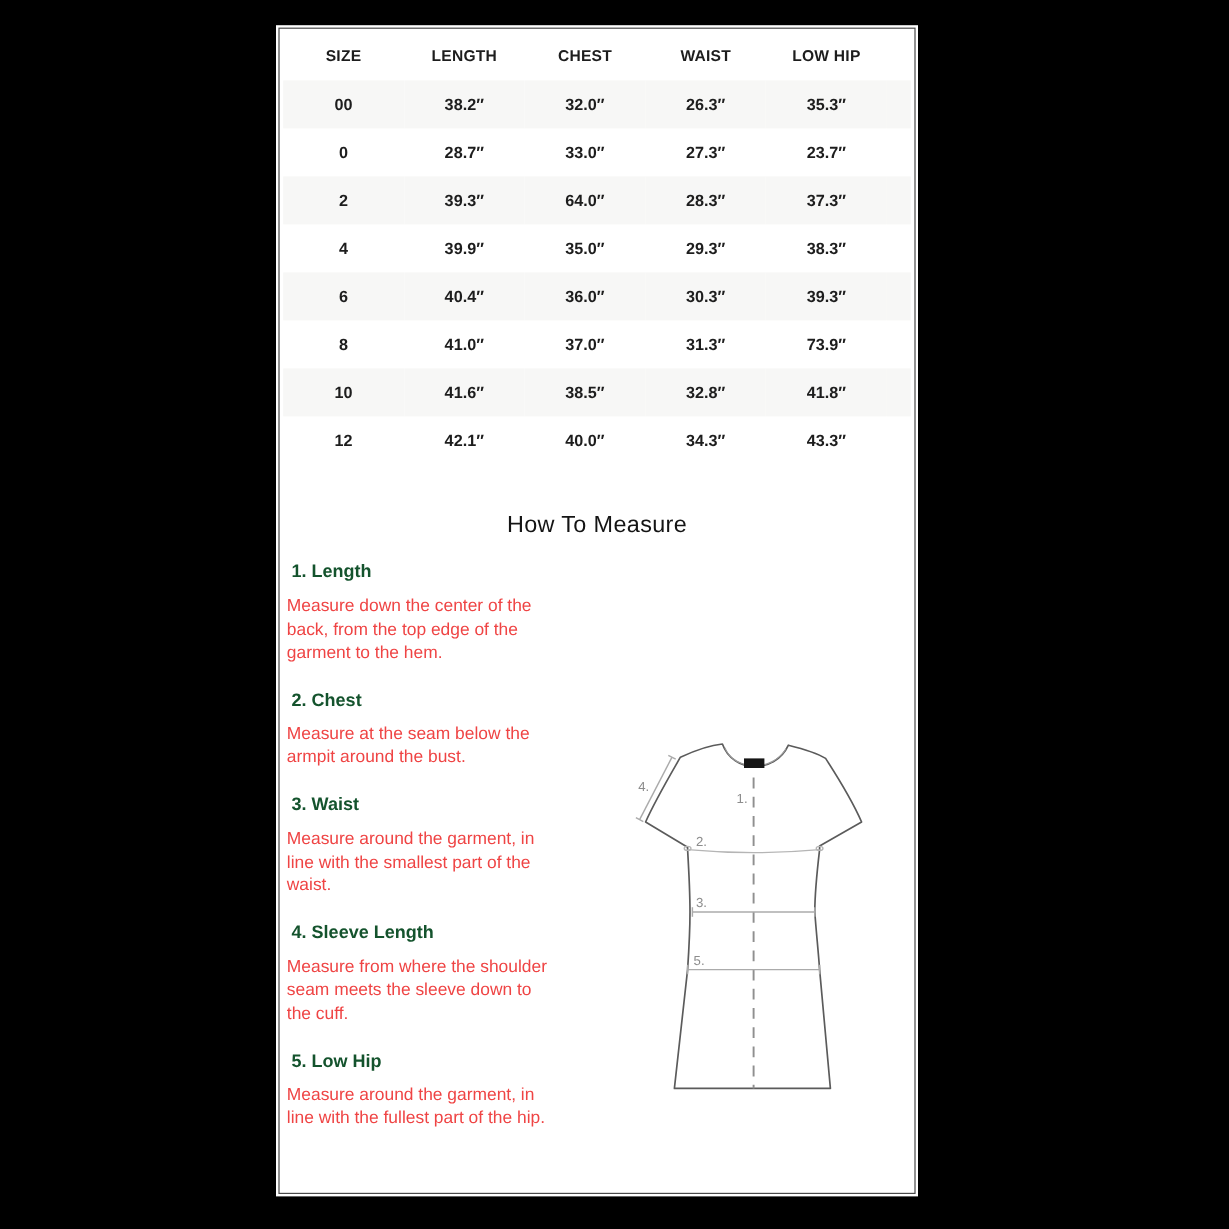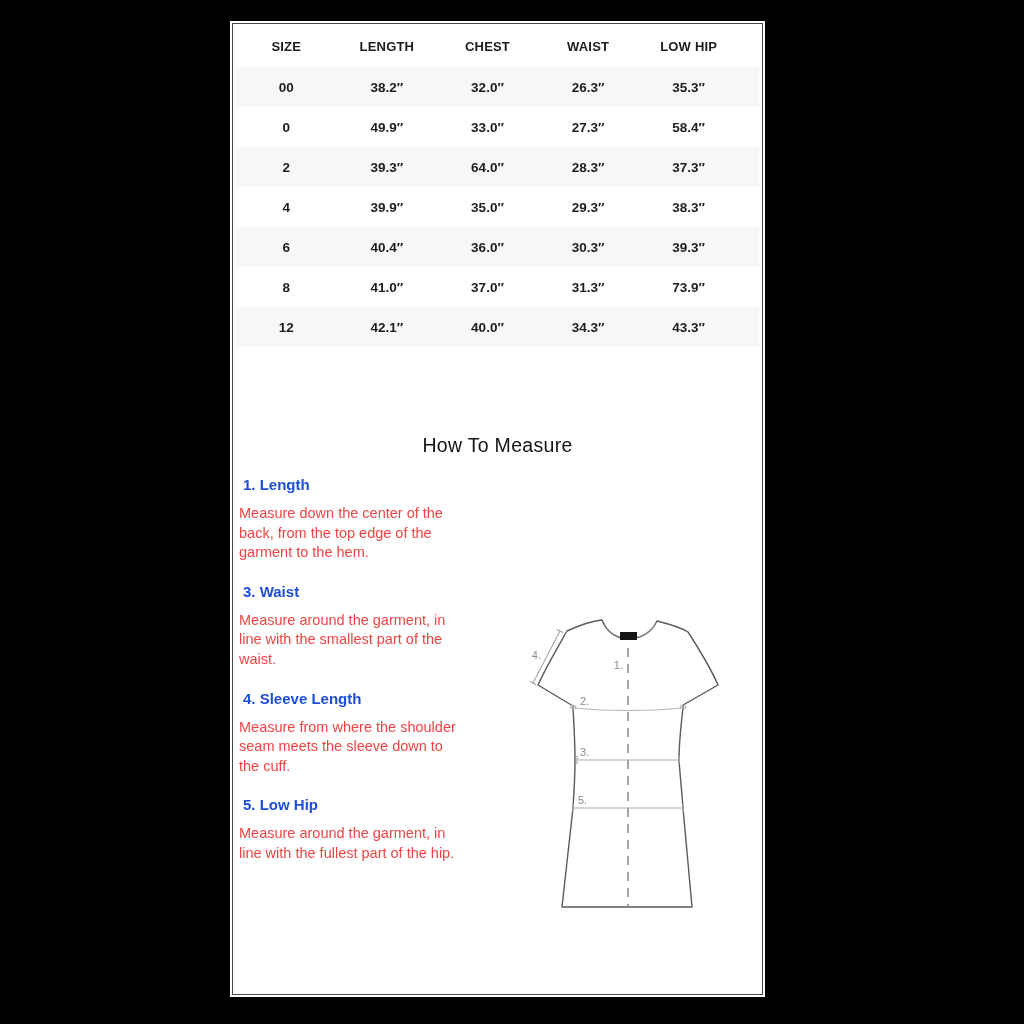--- a/index.html
+++ b/index.html
@@ -47,39 +47,39 @@
     font-size:13.5px;
     font-weight:700;
     color:#1d1d1d;
     text-align:center;
     padding:0;
     vertical-align:middle;
   }
   table.size-chart tbody tr:nth-child(odd) { background:#f7f7f6; }
   
   .htm-title {
-    margin:87px 0 0 0;
+    margin:39px 0 0 0;
     text-align:center;
     font-size:19.5px;
     font-weight:400;
     letter-spacing:.3px;
     color:#141414;
     line-height:22px;
   }
   .steps {
     margin:20px 0 0 6px;
     width:262px;
   }
   .step h3 {
     margin:20px 0 10px 0;
     padding-left:4px;
     font-size:15px;
     font-weight:600;
     line-height:18px;
-    color:#1d4ed8;
+    color:#14532d;
   }
   .step:first-child h3 { margin-top:0; }
   .step p {
     margin:0;
     font-size:14.5px;
     line-height:19.6px;
     color:#ef4444;
     white-space:pre-line;
   }
   
@@ -125,24 +125,24 @@
             <td>00</td>
             <td>38.2″</td>
             <td>32.0″</td>
             <td>26.3″</td>
             <td>35.3″</td>
             <td></td>
           </tr>
 
           <tr>
             <td>0</td>
-            <td>49.9″</td>
+            <td>28.7″</td>
             <td>33.0″</td>
             <td>27.3″</td>
-            <td>58.4″</td>
+            <td>23.7″</td>
             <td></td>
           </tr>
 
           <tr>
             <td>2</td>
             <td>39.3″</td>
             <td>64.0″</td>
             <td>28.3″</td>
             <td>37.3″</td>
             <td></td>
@@ -168,20 +168,28 @@
 
           <tr>
             <td>8</td>
             <td>41.0″</td>
             <td>37.0″</td>
             <td>31.3″</td>
             <td>73.9″</td>
             <td></td>
           </tr>
 
+          <tr>
+            <td>10</td>
+            <td>41.6″</td>
+            <td>38.5″</td>
+            <td>32.8″</td>
+            <td>41.8″</td>
+            <td></td>
+          </tr>
 
           <tr>
             <td>12</td>
             <td>42.1″</td>
             <td>40.0″</td>
             <td>34.3″</td>
             <td>43.3″</td>
             <td></td>
           </tr>
         </tbody>
@@ -191,20 +199,25 @@
 
     <div class="steps">
 
         <div class="step">
           <h3>1. Length</h3>
           <p>Measure down the center of the
 back, from the top edge of the
 garment to the hem.</p>
         </div>
 
+        <div class="step">
+          <h3>2. Chest</h3>
+          <p>Measure at the seam below the
+armpit around the bust.</p>
+        </div>
 
         <div class="step">
           <h3>3. Waist</h3>
           <p>Measure around the garment, in
 line with the smallest part of the
 waist.</p>
         </div>
 
         <div class="step">
           <h3>4. Sleeve Length</h3>

